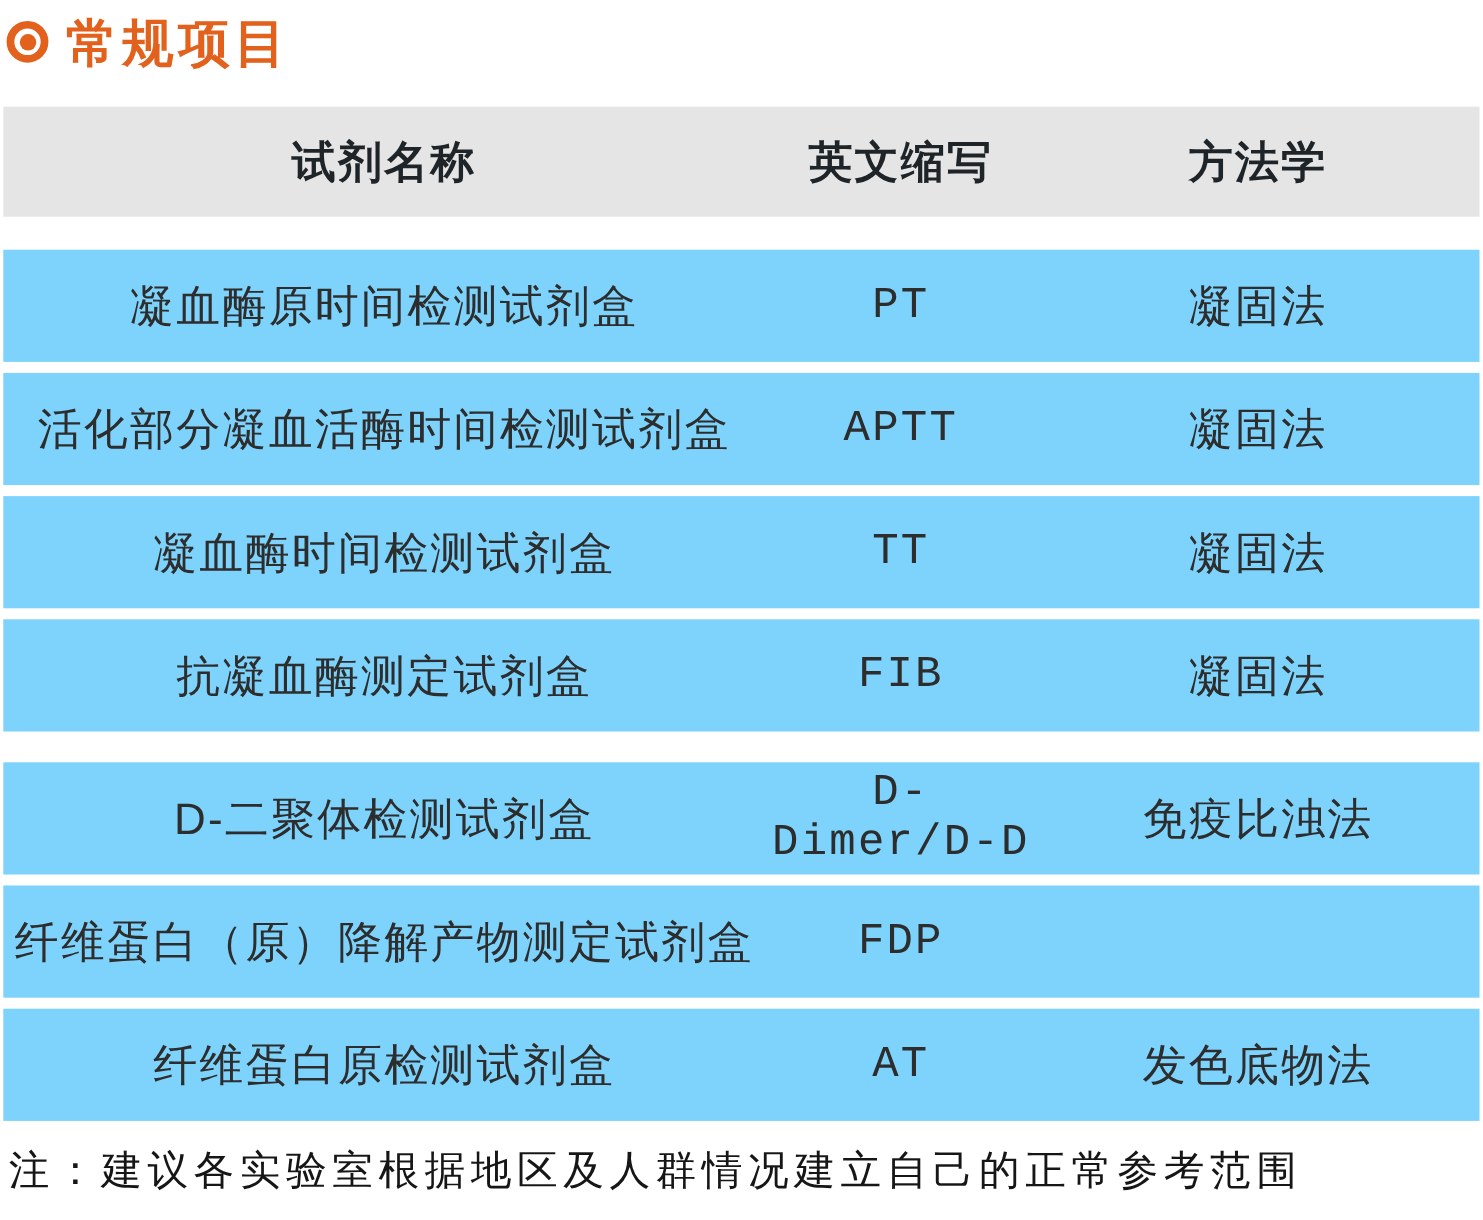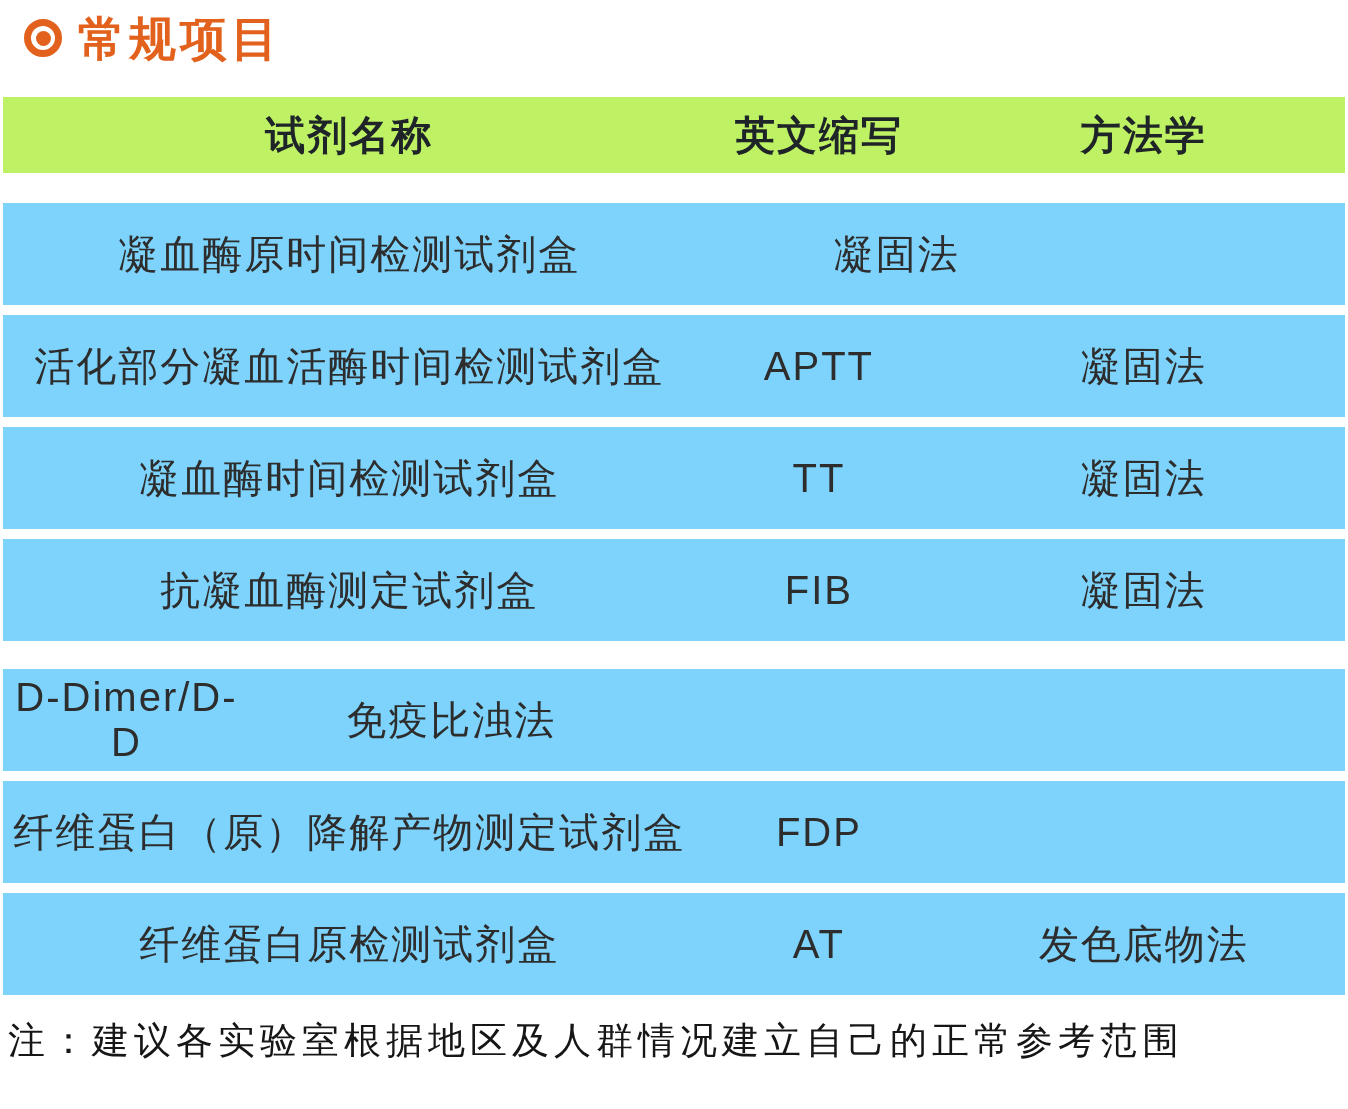--- a/index.html
+++ b/index.html
@@ -13,21 +13,20 @@
     font-family: "Liberation Sans", sans-serif;
     overflow: hidden;
   }
   .title-row {
     display: flex;
     align-items: center;
     gap: 16px;
     padding: 10px 0 0 6px;
     height: 56px;
     color: #e2611c;
-    margin-left: 18px;
   }
   .bullseye {
     width: 38px;
     height: 38px;
     box-sizing: border-box;
     border: 7px solid #e2611c;
     border-radius: 50%;
     display: flex;
     align-items: center;
     justify-content: center;
@@ -50,25 +49,25 @@
   }
   .trow {
     display: flex;
     align-items: center;
   }
   .cell {
     text-align: center;
     box-sizing: border-box;
   }
   .c1 { width: 51.6%; }
-  .c2 { width: 18.4%; }
+  .c2 { width: 18.4%; font-family: Liberation Mono, monospace; }
   .c3 { width: 30%; }
   .thead {
-    height: 76px;
-    background: #bef264;
+    height: 100px;
+    background: #e5e5e5;
   }
   .thead .cell {
     font-size: 40px;
     font-weight: 700;
     letter-spacing: 2px;
     color: #1e2427;
   }
   .tgroup { margin-top: 30px; }
   .tgroup.second { margin-top: 28px; }
   .drow {
@@ -105,20 +104,21 @@
 
   <div class="trow thead">
     <div class="cell c1">试剂名称</div>
     <div class="cell c2">英文缩写</div>
     <div class="cell c3">方法学</div>
   </div>
 
   <div class="tgroup">
     <div class="trow drow">
       <div class="cell c1">凝血酶原时间检测试剂盒</div>
+      <div class="cell c2">PT</div>
       <div class="cell c3">凝固法</div>
     </div>
     <div class="trow drow">
       <div class="cell c1">活化部分凝血活酶时间检测试剂盒</div>
       <div class="cell c2">APTT</div>
       <div class="cell c3">凝固法</div>
     </div>
     <div class="trow drow">
       <div class="cell c1">凝血酶时间检测试剂盒</div>
       <div class="cell c2">TT</div>
@@ -126,20 +126,21 @@
     </div>
     <div class="trow drow">
       <div class="cell c1">抗凝血酶测定试剂盒</div>
       <div class="cell c2">FIB</div>
       <div class="cell c3">凝固法</div>
     </div>
   </div>
 
   <div class="tgroup second">
     <div class="trow drow">
+      <div class="cell c1">D-二聚体检测试剂盒</div>
       <div class="cell c2">D-Dimer/D-D</div>
       <div class="cell c3">免疫比浊法</div>
     </div>
     <div class="trow drow">
       <div class="cell c1">纤维蛋白（原）降解产物测定试剂盒</div>
       <div class="cell c2">FDP</div>
     </div>
     <div class="trow drow">
       <div class="cell c1">纤维蛋白原检测试剂盒</div>
       <div class="cell c2">AT</div>

